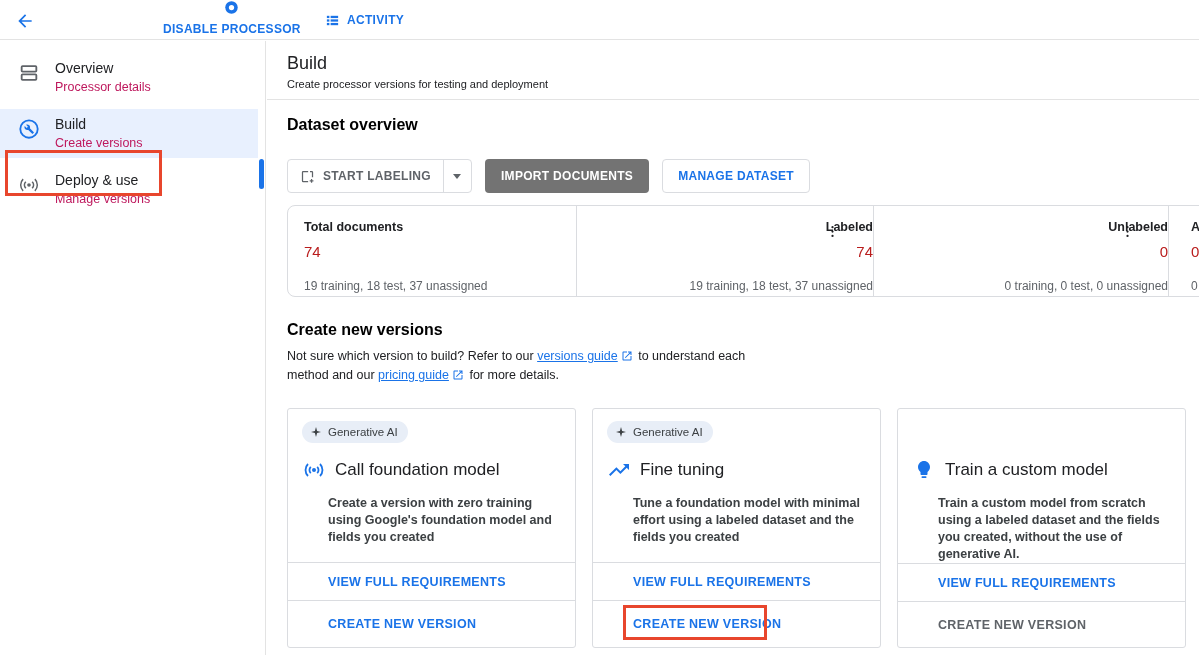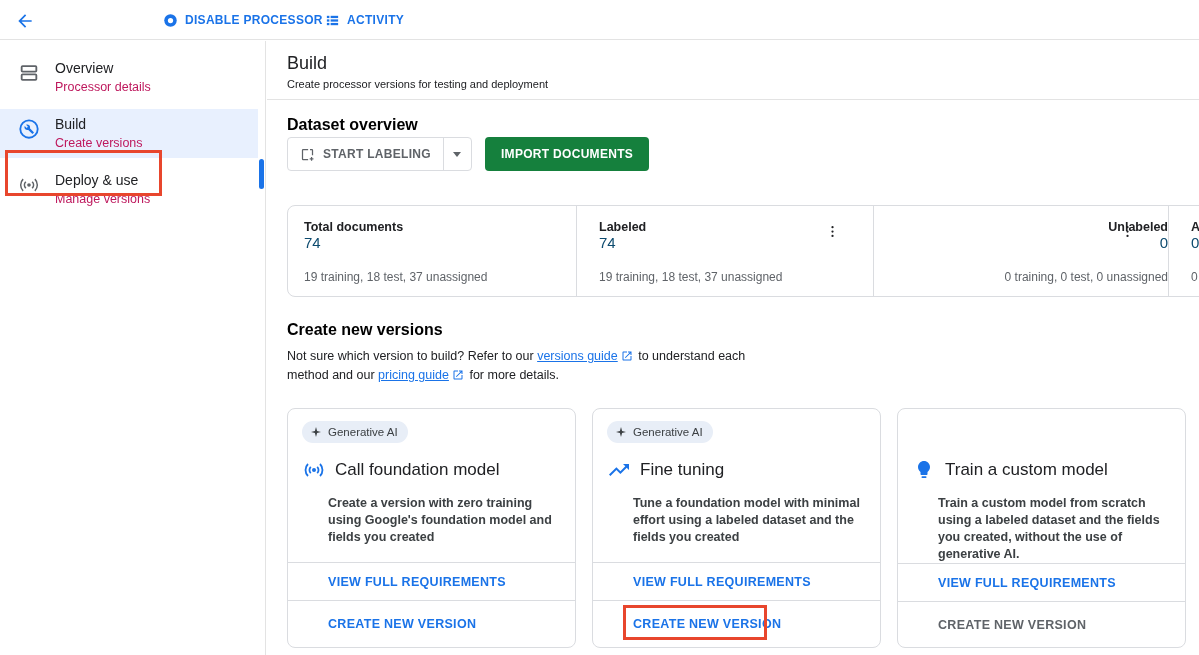--- a/index.html
+++ b/index.html
@@ -7,21 +7,21 @@
     font-family:"Liberation Sans","DejaVu Sans",sans-serif; color:#202124; }
   .page { position:relative; width:1199px; height:655px; }
 
   
   .topbar { position:absolute; top:0; left:0; width:1199px; height:40px;
     border-bottom:1px solid #e3e3e3; background:#fff; }
   .back-btn { position:absolute; left:12px; top:8px; width:26px; height:26px;
     display:flex; align-items:center; justify-content:center; cursor:pointer; }
   .tb-btn { position:absolute; top:0; height:40px; display:flex; align-items:center;
     gap:7px; color:#1a73e8; font-size:12px; font-weight:bold; letter-spacing:.3px; cursor:pointer; }
-  .tb-disable { left:163px; }
+  .tb-disable { left:163px;flex-direction:column; }
   .tb-activity { left:325px; }
 
   
   .sidebar { position:absolute; top:41px; left:0; width:266px; height:614px;
     border-right:1px solid #e3e3e3; background:#fff; padding-top:12px; }
   .side-item { position:relative; width:258px; min-height:46px; padding:6px 0 6px 18px;
     margin-bottom:7px; display:flex; gap:15px; cursor:pointer; }
   .side-item.selected { background:#e8f0fe; }
   .side-icon { width:22px; height:22px; flex:0 0 22px; margin-top:3px; }
   .side-title { font-size:14px; color:#202124; line-height:19px; }
@@ -32,61 +32,61 @@
   
   .main { position:absolute; top:41px; left:267px; width:932px; height:614px; }
   .page-title { font-size:18px; font-weight:400; color:#202124; margin:12px 0 4px 20px; }
   .page-subtitle { font-size:11px; color:#202124; margin-left:20px; }
   .header-divider { position:absolute; top:58px; left:0; width:932px; height:1px; background:#e3e3e3; }
 
   .section-heading { font-size:16px; font-weight:bold; color:#000000; }
   .dataset-heading { margin:26px 0 0 20px; }
 
   
-  .btn-row { position:absolute; top:96px; left:20px; display:flex; align-items:center; }
+  .btn-row { position:absolute; top:118px; left:20px; display:flex; align-items:center; }
   .split-btn { display:flex; align-items:stretch; height:34px; border:1px solid #dadce0;
     border-radius:4px; overflow:hidden; background:#fff; }
   .split-main { display:flex; align-items:center; gap:8px; padding:0 12px; color:#5f6368;
     font-size:12px; font-weight:bold; letter-spacing:.3px; cursor:pointer; }
   .split-arrow { width:28px; display:flex; align-items:center; justify-content:center;
     border-left:1px solid #dadce0; cursor:pointer; }
   .caret-down { width:0; height:0; border-left:4px solid transparent; border-right:4px solid transparent;
     border-top:5px solid #5f6368; }
-  .btn-primary { height:34px; margin-left:13px; padding:0 16px; background:#15803d; color:#fff;
+  .btn-primary { height:34px; margin-left:13px; padding:0 16px; background:#737373; color:#fff;
     border:none; border-radius:4px; font-size:12px; font-weight:bold; letter-spacing:.3px;
     font-family:inherit; cursor:pointer; }
   .btn-outline { height:34px; margin-left:13px; padding:0 15px; background:#fff; color:#1a73e8;
     border:1px solid #dadce0; border-radius:4px; font-size:12px; font-weight:bold;
     letter-spacing:.3px; font-family:inherit; cursor:pointer; }
 
   
   .stats-card { position:absolute; top:164px; left:20px; width:1250px; height:92px;
     border:1px solid #dadce0; border-radius:8px; background:#fff; display:flex; }
   .stat-col { position:relative; padding:14px 0 0 16px; }
   .stat-col + .stat-col { border-left:1px solid #dadce0; padding-left:22px; }
   .stat-col.c1 { width:288px; }
-  .stat-col.c2 { width:297px; }
+  .stat-col.c2 { width:297px;text-align:right; }
   .stat-col.c3 { width:295px;text-align:right; }
   .stat-col.c4 { flex:1; }
   .stat-label { font-size:12.5px; font-weight:bold; color:#202124; }
-  .stat-value { font-size:15px; color:#0c4a6e; }
+  .stat-value { font-size:15px; color:#b91c1c; margin-top:9px; }
   .stat-sub { font-size:12px; color:#5f6368; margin-top:19px; white-space:nowrap; }
   .kebab { position:absolute; top:16px; right:32px; width:18px; height:18px; cursor:pointer;
     display:flex; align-items:center; justify-content:center; }
 
   
   .versions-heading { position:absolute; top:280px; left:20px; }
   .versions-intro { position:absolute; top:306px; left:20px; width:492px; font-size:12.5px;
     line-height:19px; color:#202124; }
   .text-link { color:#1a73e8; text-decoration:underline; cursor:pointer; }
   .ext-icon { display:inline-block; vertical-align:-2px; margin:0 2px 0 3px; }
 
   
   .cards-row { position:absolute; top:367px; left:20px; display:flex; gap:16px; }
-  .vcard { width:289px; height:240px; border:1px solid #dadce0; border-radius:8px;
+  .vcard { width:289px; height:240px; border:1px solid #dadce0; border-radius:3px;
     background:#fff; display:flex; flex-direction:column; }
   .badge-row { height:22px; margin:12px 16px 0 14px; }
   .ai-badge { display:inline-flex; align-items:center; gap:6px; height:22px; padding:0 10px 0 8px;
     background:#e8eef7; border-radius:11px; font-size:11.5px; color:#3c4043; }
   .badge-hidden { visibility:hidden; }
   .title-row { display:flex; align-items:center; gap:9px; margin:15px 16px 0 14px; }
   .card-title { font-size:17px; color:#202124; }
   .card-desc { margin:13px 20px 0 40px; font-size:12.5px; line-height:17px; color:#3c4043;font-weight:bold; }
   .card-links { margin-top:auto; }
   .card-link-row { border-top:1px solid #dadce0; display:flex; align-items:center;
@@ -195,20 +195,21 @@
               <line x1="18.5" y1="16" x2="18.5" y2="22"></line>
               <line x1="15.5" y1="19" x2="21.5" y2="19"></line>
             </svg>
           <span>START LABELING</span>
         </div>
         <div class="split-arrow">
           <span class="caret-down"></span>
         </div>
       </div>
       <button class="btn-primary">IMPORT DOCUMENTS</button>
+      <button class="btn-outline">MANAGE DATASET</button>
     </div>
 
     <div class="stats-card">
       <div class="stat-col c1">
         <div class="stat-label">Total documents</div>
         <div class="stat-value">74</div>
         <div class="stat-sub">19 training, 18 test, 37 unassigned</div>
       </div>
       <div class="stat-col c2">
         <div class="stat-label">Labeled</div>

